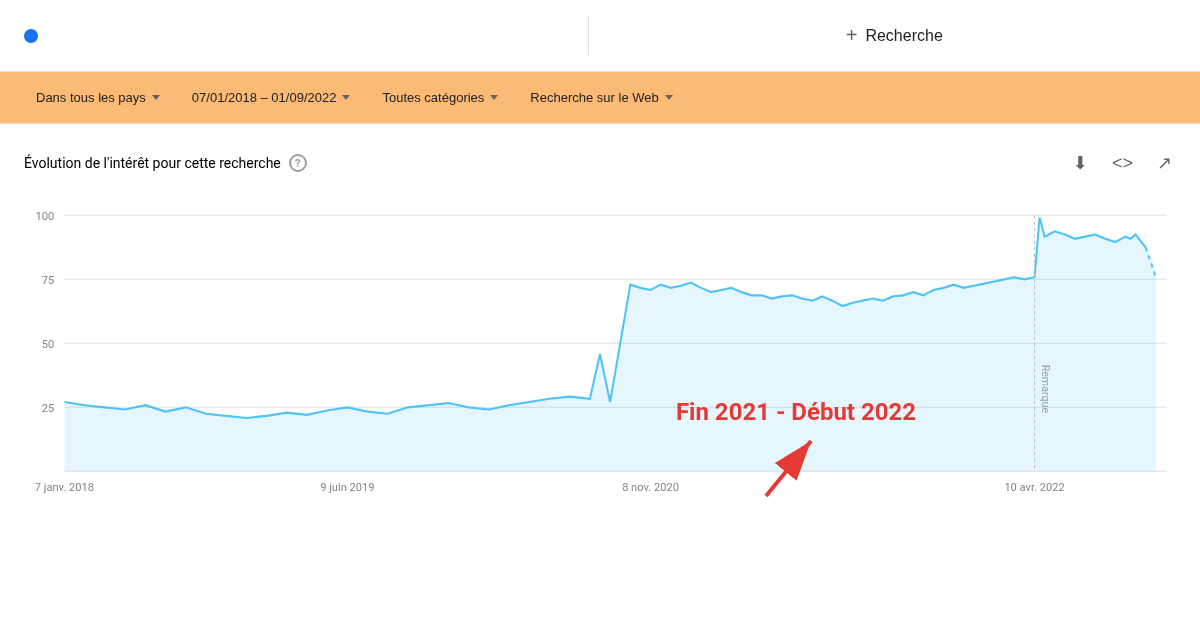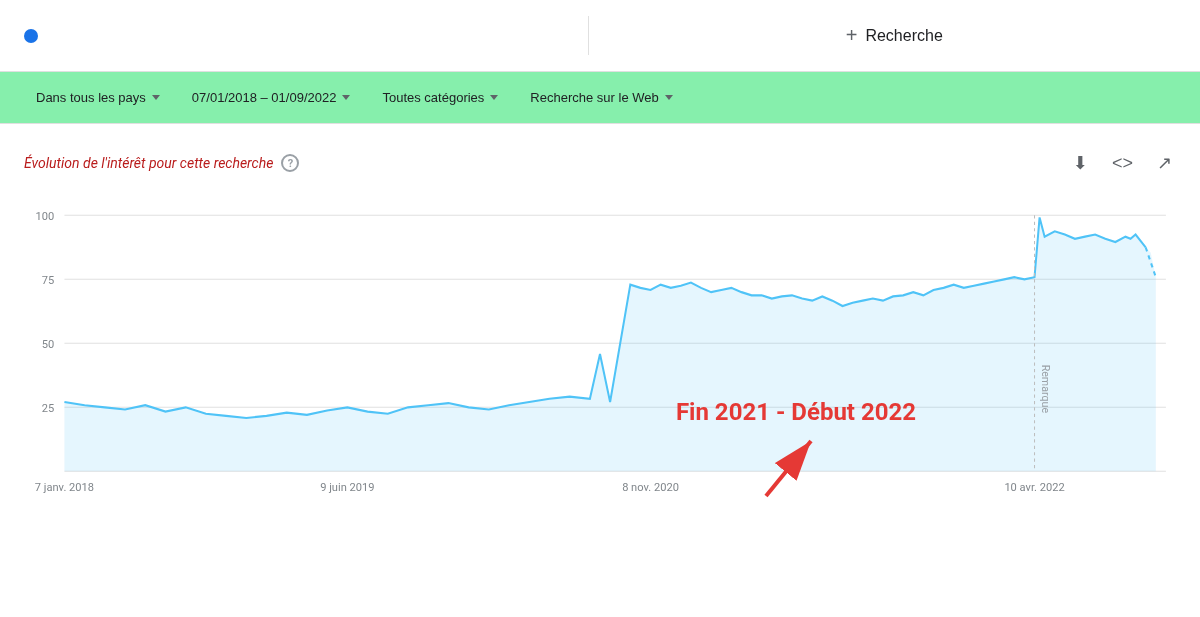--- a/index.html
+++ b/index.html
@@ -69,21 +69,21 @@
       color: #5f6368;
     }
 
     
     .filters-bar {
       display: flex;
       align-items: center;
       gap: 8px;
       padding: 12px 24px;
       border-bottom: 1px solid #e0e0e0;
-      background: #86efac;
+      background: #fdba74;
     }
     .filter-dropdown {
       display: flex;
       align-items: center;
       gap: 6px;
       padding: 6px 12px;
       border: none;
       background: none;
       cursor: pointer;
       font-size: 13px;
@@ -109,22 +109,21 @@
       justify-content: space-between;
       margin-bottom: 16px;
     }
     .chart-title-left {
       display: flex;
       align-items: center;
       gap: 8px;
     }
     .chart-title-text {
       font-size: 14px;
-      color: #b91c1c;
-      font-style: italic;
+      color: #000000;
     }
     .help-icon {
       width: 18px;
       height: 18px;
       border-radius: 50%;
       border: 2px solid #9aa0a6;
       display: inline-flex;
       align-items: center;
       justify-content: center;
       font-size: 11px;

